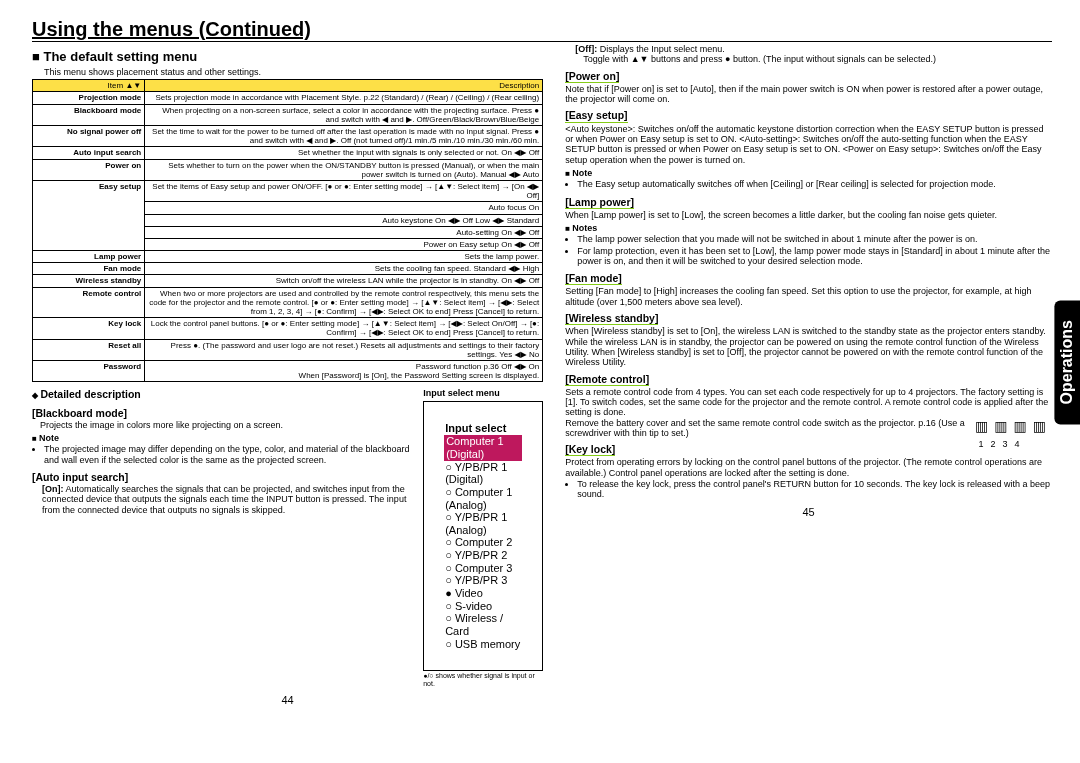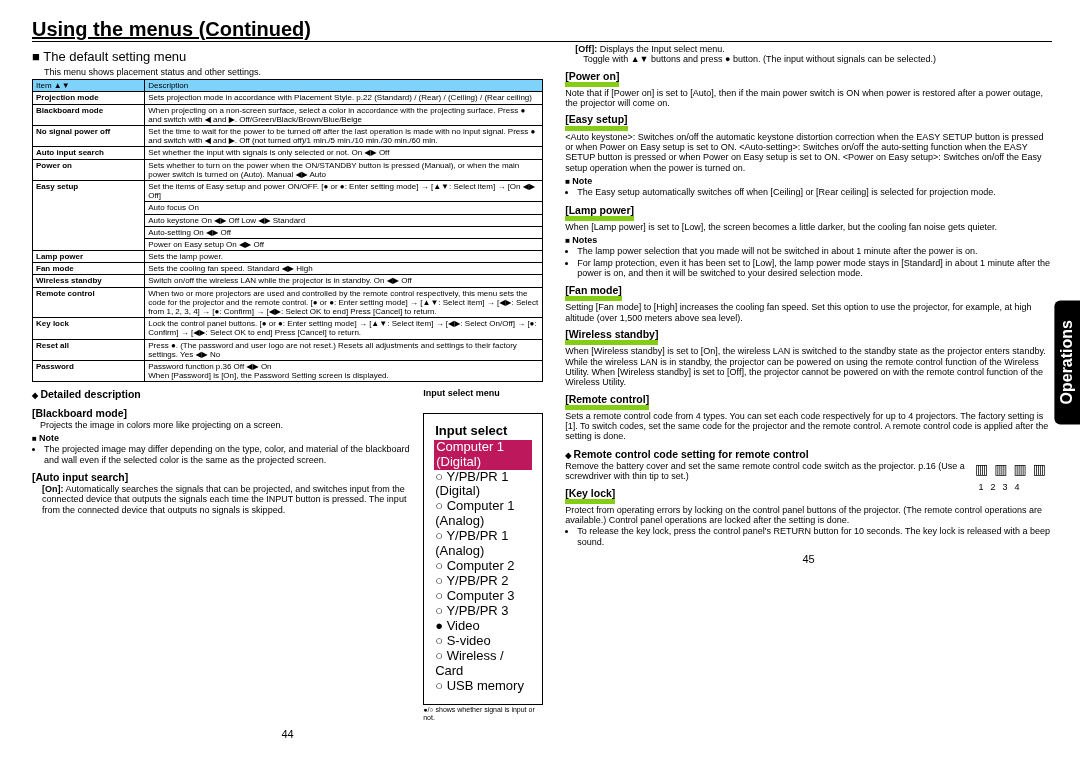--- a/index.html
+++ b/index.html
@@ -9,63 +9,63 @@
     line-height: 1.15;
     margin: 0;
     padding: 18px 28px 18px 32px;
     width: 1080px;
     height: 763px;
     background: #fff;
     color: #000;
     position: relative;
   }
   h1 { font-size: 20px; font-weight: bold; margin: 0 0 2px 0; border-bottom: 1.5px solid #000; text-decoration: underline; }
-  h2 { font-size: 13px; font-weight: normal; margin: 6px 0 2px 0; }
+  h2 { font-size: 13px; font-weight: bold; margin: 6px 0 2px 0; }
   h2::before { content: "■ "; }
   .cols { display: flex; gap: 22px; }
   .col { flex: 1; }
-  .subh { font-size: 10.5px; font-weight: bold; margin: 5px 0 1px 0; border-bottom: 5px solid #84cc16; display:inline-block; }
+  .subh { font-size: 10.5px; font-weight: bold; margin: 5px 0 1px 0; border-bottom: 1px solid #84cc16; display:inline-block; }
   .subb { font-size: 10.5px; font-weight: bold; margin: 6px 0 1px 0; }
   .note::before { content: "■ "; font-size:8px;}
   .note { font-size:9px; font-weight:bold; margin: 3px 0 1px 0;}
   table.settings {
     border-collapse: collapse;
     border: 1.5px solid #000;
     width: 100%;
     font-size: 8px;
     margin-top: 2px;
   }
   table.settings th, table.settings td {
     border: 0.5px solid #000;
     padding: 1px 3px;
     vertical-align: top;
-    text-align: left;
-  }
-  table.settings th { background:#7dd3fc; font-weight:normal; text-align:left;}
+    text-align: right;
+  }
+  table.settings th { background:#fde047; font-weight:normal; text-align:right;}
   ul.bul { margin:1px 0 1px 12px; padding:0; }
   ul.bul li { margin-bottom:1px; }
   .pagenum { text-align:center; font-size:11px; margin-top:6px;}
   .sidetab {
     position:absolute;
     right: 0px;
     top: 300px;
     background:#000;
     color:#fff;
     writing-mode: vertical-rl;
     transform: rotate(180deg);
     padding: 20px 4px;
     font-size: 16px;
     font-weight:bold;
     border-radius: 0 6px 6px 0;
   }
   .inputbox {
     border:1px solid #000;
-    font-size:13px;
-    padding:10px;
-    margin-top:14px;
+    font-size:11px;
+    padding:20px;
+    margin-top:2px;
     width: 120px;
   }
   .inputbox .hdr { font-weight:bold; margin-bottom:1px;}
   .inputbox .sel { background:#be185d; color:#fff; padding:0 2px;}
   .inputbox div { padding:0 1px;}
   .diamond::before{content:"◆ "; font-size:8px;}
   .switches { float:right; font-size:14px; letter-spacing:6px;}
   .switches .n { display:inline-block; font-size:9px; width:12px; text-align:center; letter-spacing:0;}
 </style>
 </head>
@@ -216,21 +216,20 @@
 
 <div class="subh">[Fan mode]</div>
 <div>Setting [Fan mode] to [High] increases the cooling fan speed. Set this option to use the projector, for example, at high altitude (over 1,500 meters above sea level).</div>
 
 <div class="subh">[Wireless standby]</div>
 <div>When [Wireless standby] is set to [On], the wireless LAN is switched to the standby state as the projector enters standby. While the wireless LAN is in standby, the projector can be powered on using the remote control function of the Wireless Utility. When [Wireless standby] is set to [Off], the projector cannot be powered on with the remote control function of the Wireless Utility.</div>
 
 <div class="subh">[Remote control]</div>
 <div>Sets a remote control code from 4 types. You can set each code respectively for up to 4 projectors. The factory setting is [1]. To switch codes, set the same code for the projector and the remote control. A remote control code is applied after the setting is done.</div>
 
-<div class="subb diamond">Remote control code setting for remote control</div>
 <div style="position:relative;">
   <span class="switches">▥▥▥▥<br><span class="n">1</span><span class="n">2</span><span class="n">3</span><span class="n">4</span></span>
   <div style="padding-right:80px;">Remove the battery cover and set the same remote control code switch as the projector. p.16  (Use a screwdriver with thin tip to set.)</div>
 </div>
 
 <div class="subh">[Key lock]</div>
 <div>Protect from operating errors by locking on the control panel buttons of the projector. (The remote control operations are available.) Control panel operations are locked after the setting is done.</div>
 <ul class="bul">
         <li>To release the key lock, press the control panel's RETURN button for 10 seconds. The key lock is released with a beep sound.</li>
       </ul>

